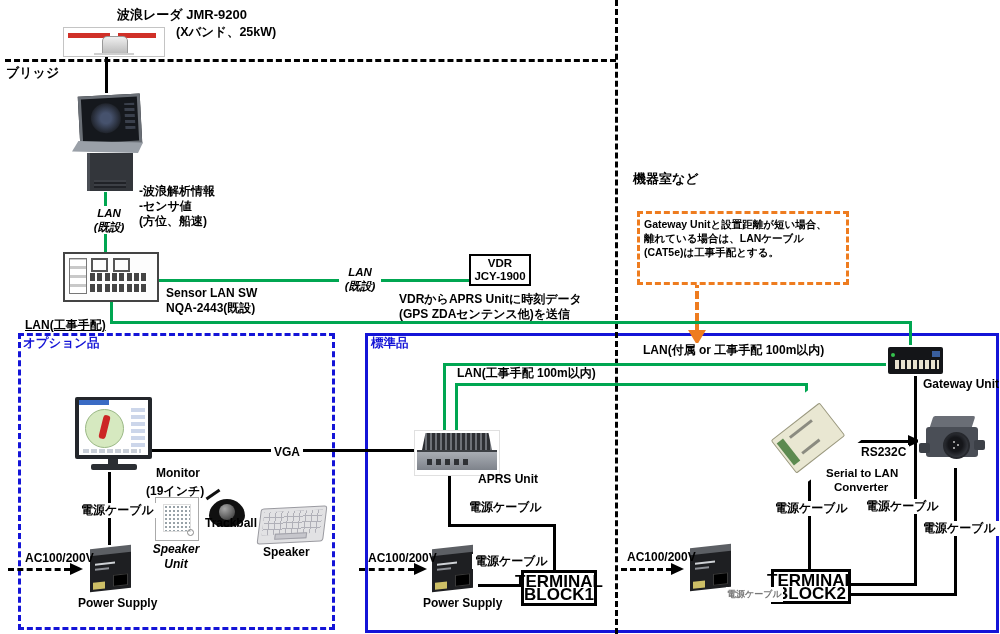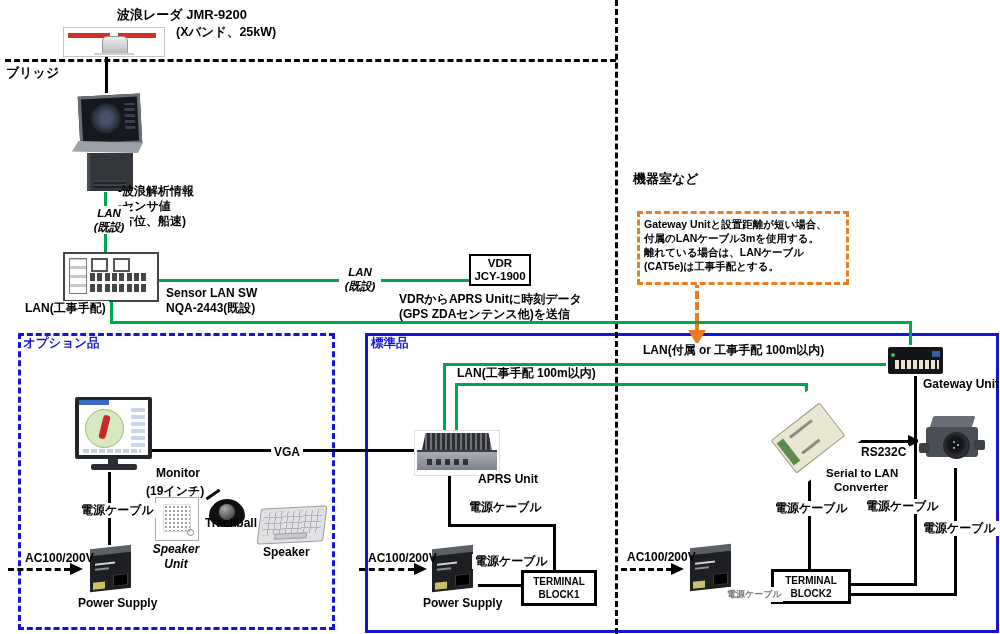--- a/index.html
+++ b/index.html
@@ -15,21 +15,21 @@
   .abs{position:absolute;}
   .t{position:absolute;font-weight:bold;font-size:12px;color:#000000;white-space:nowrap;line-height:15px;z-index:4;}
   .t13{font-size:13px;}
   .wl{background:#fff;padding:0 3px;z-index:5;}
   .blue-t{color:var(--blue);font-size:12.5px;}
   .lnb{position:absolute;background:#000;z-index:2;}
   .lng{position:absolute;background:var(--green);z-index:2;}
   .dash-h{position:absolute;height:0;border-top:3px dashed #000;z-index:1;}
   .dash-v{position:absolute;width:0;border-left:3px dashed #000;z-index:1;}
   .arr-r{position:absolute;width:0;height:0;border-top:6px solid transparent;border-bottom:6px solid transparent;border-left:13px solid #000;z-index:3;}
-  .tbox{position:absolute;background:#fff;border:3px solid #000;display:flex;flex-direction:column;align-items:center;justify-content:center;font-weight:bold;font-size:10px;line-height:13px;z-index:4;text-align:center;}
+  .tbox{position:absolute;background:#fff;border:3px solid #000;display:flex;flex-direction:column;align-items:center;justify-content:center;font-weight:bold;font-size:17px;line-height:13px;z-index:4;text-align:center;}
   .img{position:absolute;z-index:3;}
   .card{background:#fff;}
   .lbl2{display:flex;flex-direction:column;align-items:center;text-align:center;font-style:italic;}
 </style>
 </head>
 <body>
 
 <div id="stage">
 
   <div class="dash-h" style="left:5px;top:59px;width:611px;"></div>
@@ -106,40 +106,40 @@
     <div class="abs" style="left:7px;top:2px;width:56px;height:44px;background:#15181d;border:3px solid #6a6f76;transform:rotate(-3deg);">
       <div class="abs" style="left:9px;top:5px;width:30px;height:30px;border-radius:50%;background:radial-gradient(circle,#46526d 25%,#20242c 70%);"></div>
       <div class="abs" style="right:3px;top:6px;width:10px;height:26px;background:repeating-linear-gradient(0deg,#3a404c 0 3px,#15181d 3px 6px);"></div>
     </div>
     <div class="abs" style="left:0;top:48px;width:71px;height:12px;background:#9aa0a8;clip-path:polygon(9% 0,100% 12%,93% 100%,0 88%);"></div>
     <div class="abs" style="left:15px;top:60px;width:43px;height:38px;background:#33363b;border-left:3px solid #4a4e55;">
       <div class="abs" style="left:4px;bottom:3px;width:32px;height:8px;background:repeating-linear-gradient(0deg,#202227 0 2px,#3d4046 2px 4px);"></div>
     </div>
   </div>
 
-  <div class="t" style="left:118px;top:184px;">
+  <div class="t" style="left:139px;top:184px;">
     <div>-波浪解析情報</div>
     <div>-センサ値</div>
     <div>(方位、船速)</div>
   </div>
 
   <div class="t wl lbl2" style="left:88px;top:206px;width:36px;font-size:11.5px;line-height:14px;">
     <div>LAN</div>
     <div>(既設)</div>
   </div>
 
   <div class="img card" style="left:63px;top:252px;width:92px;height:46px;border:2px solid #444;background:#fdfdfd;">
     <div class="abs" style="left:4px;top:4px;width:16px;height:34px;border:1px solid #777;background:repeating-linear-gradient(0deg,#fff 0 6px,#c9c9c9 6px 9px);"></div>
     <div class="abs" style="left:26px;top:4px;width:13px;height:10px;border:2px solid #555;"></div>
     <div class="abs" style="left:48px;top:4px;width:13px;height:10px;border:2px solid #555;"></div>
     <div class="abs" style="left:25px;top:19px;width:58px;height:8px;background:repeating-linear-gradient(90deg,#454545 0 5px,#fff 5px 7.3px);"></div>
     <div class="abs" style="left:25px;top:30px;width:58px;height:8px;background:repeating-linear-gradient(90deg,#454545 0 5px,#fff 5px 7.3px);"></div>
   </div>
 
-  <div class="t wl" style="left:22px;top:301px;">LAN(工事手配)</div>
+  <div class="t wl" style="left:22px;top:318px;text-decoration:underline;">LAN(工事手配)</div>
 
   <div class="t" style="left:166px;top:286px;">
     <div>Sensor LAN SW</div>
     <div>NQA-2443(既設)</div>
   </div>
 
   <div class="t wl lbl2" style="left:339px;top:265px;width:36px;font-size:11.5px;line-height:14px;">
     <div>LAN</div>
     <div>(既設)</div>
   </div>
@@ -150,21 +150,20 @@
   </div>
   <div class="t" style="left:399px;top:292px;">
     <div>VDRからAPRS Unitに時刻データ</div>
     <div>(GPS ZDAセンテンス他)を送信</div>
   </div>
 
   <div class="t t13" style="left:633px;top:171px;">機器室など</div>
   <div class="abs" style="left:637px;top:211px;width:198px;height:62px;border:3px dashed var(--orange);padding:3px 4px;z-index:4;background:#fff;">
     <div class="t" style="position:static;font-size:10.5px;line-height:14px;">
       <div>Gateway Unitと設置距離が短い場合、</div>
-      <div>付属のLANケーブル3mを使用する。</div>
       <div>離れている場合は、LANケーブル</div>
       <div>(CAT5e)は工事手配とする。</div>
     </div>
   </div>
 
   <div class="t wl" style="left:454px;top:366px;">LAN(工事手配 100m以内)</div>
   <div class="t wl" style="left:640px;top:343px;">LAN(付属 or 工事手配 100m以内)</div>
 
   <div class="img card" style="left:75px;top:397px;width:77px;height:75px;">
     <div class="abs" style="left:0;top:0;width:77px;height:62px;background:#23262b;border-radius:2px;">

